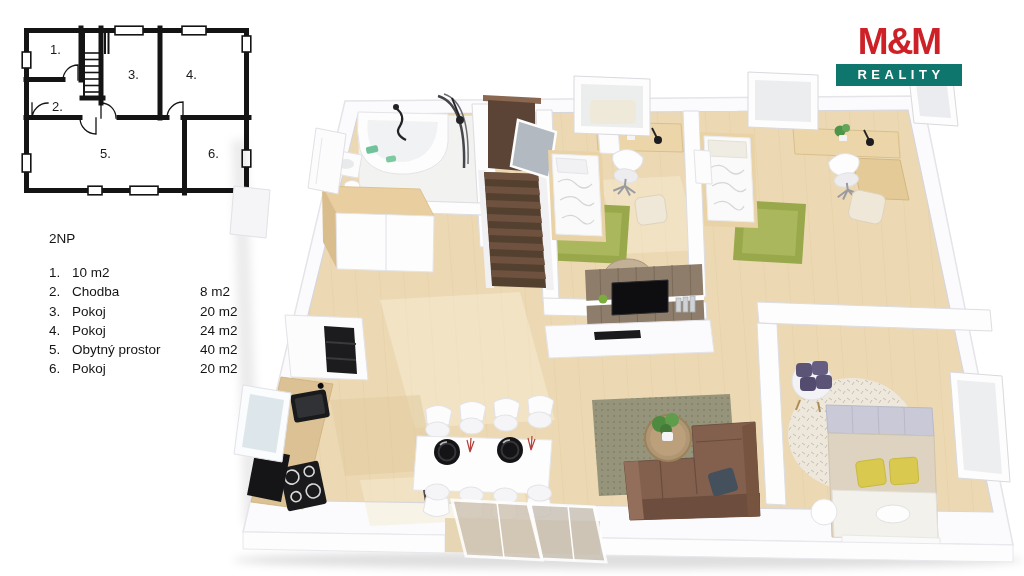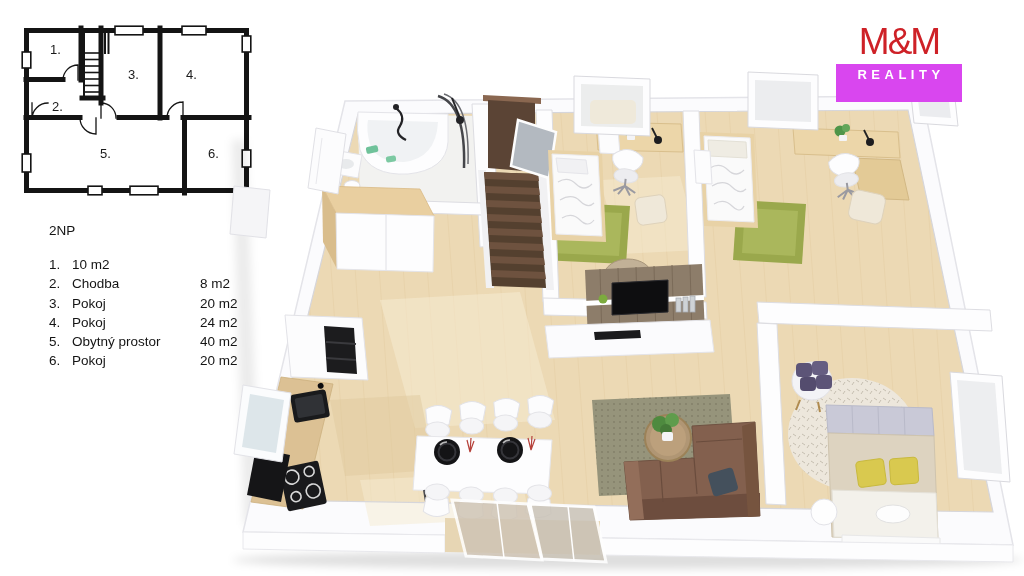--- a/index.html
+++ b/index.html
@@ -1,28 +1,28 @@
 <!DOCTYPE html>
 <html><head>
 <meta charset="utf-8">
 <style>
   html,body{margin:0;padding:0;background:#fff;}
   .stage{position:relative;width:1024px;height:576px;background:#fff;overflow:hidden;
          font-family:"Liberation Sans",sans-serif;}
   .art{position:absolute;left:0;top:0;}
   
-  .legend{position:absolute;left:49px;top:223px;width:215px;color:#141414;}
+  .legend{position:absolute;left:49px;top:231px;width:215px;color:#141414;}
   .legend-title{font-size:13.5px;margin-bottom:17px;}
   .lrow{display:grid;grid-template-columns:23px 128px 1fr;font-size:13.5px;line-height:19.3px;}
   
   .logo{position:absolute;left:836px;top:20px;width:126px;text-align:center;}
-  .logo-top{color:#ce2127;font-weight:normal;font-size:37px;line-height:44px;letter-spacing:-2px;
+  .logo-top{color:#ce2127;font-weight:bold;font-size:37px;line-height:44px;letter-spacing:-2px;
             transform:scaleY(1.02);}
-  .logo-bar{background:#d946ef;color:#fff;font-weight:bold;font-size:13px;letter-spacing:4.5px;
-            padding:3px 0 20px 4px;}
+  .logo-bar{background:#0f766e;color:#fff;font-weight:bold;font-size:13px;letter-spacing:4.5px;
+            padding:3px 0 4px 4px;}
 </style>
 </head>
 <body>
 
 <div class="stage">
 
 <svg class="art" width="1024" height="576" viewBox="0 0 1024 576">
 <defs>
   <pattern id="pl" width="24" height="24" patternUnits="userSpaceOnUse" patternTransform="rotate(86)">
     <line x1="0" y1="0" x2="24" y2="0" stroke="#d9c090" stroke-width="1" opacity="0.5"></line>

